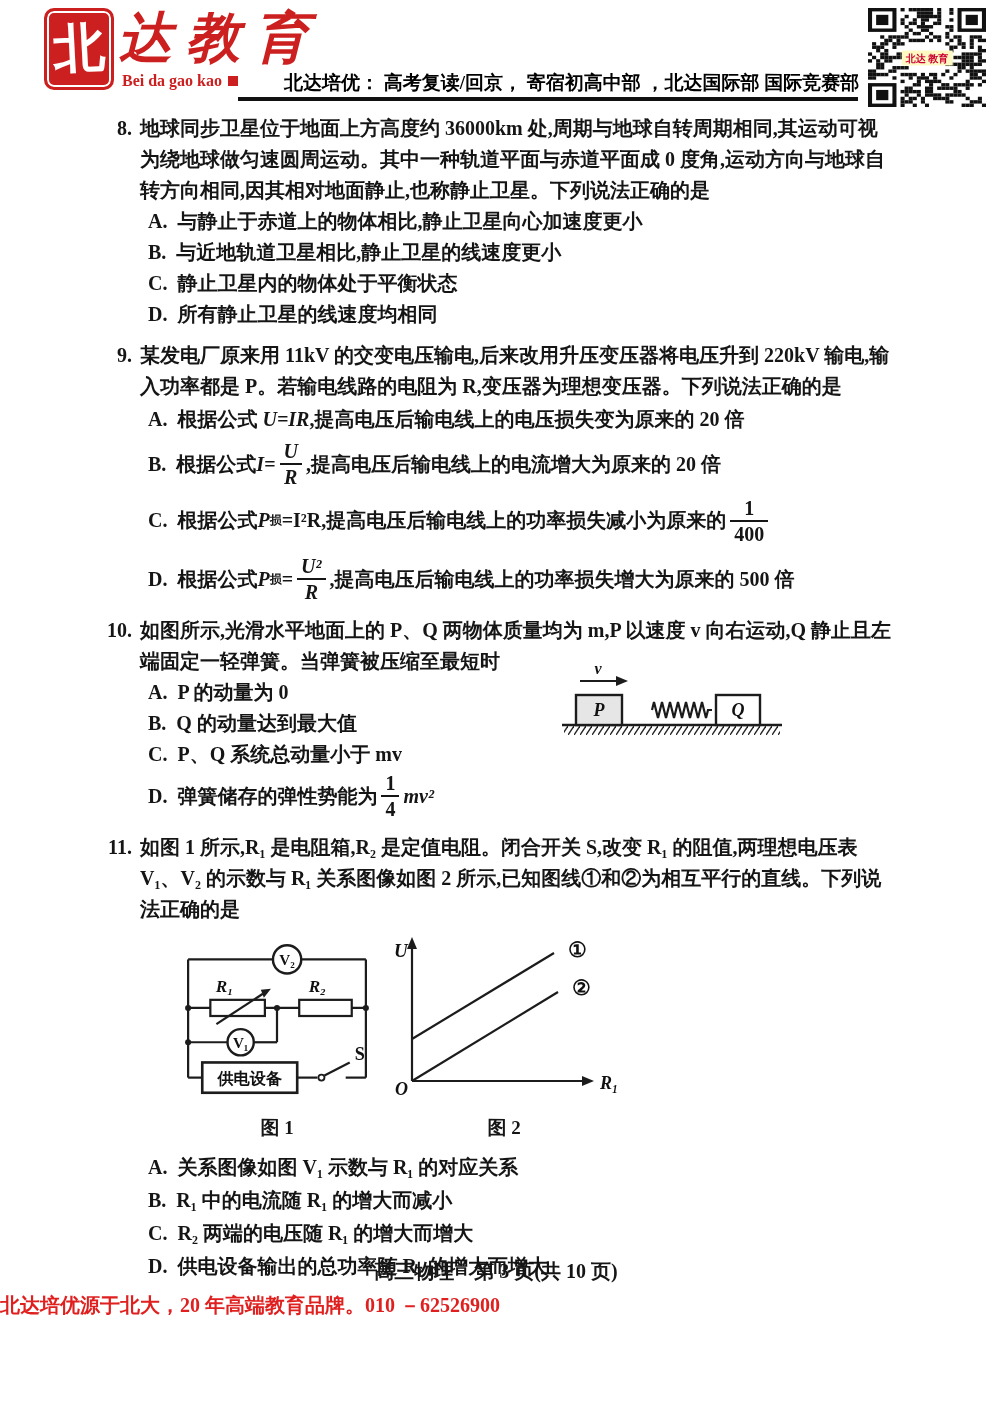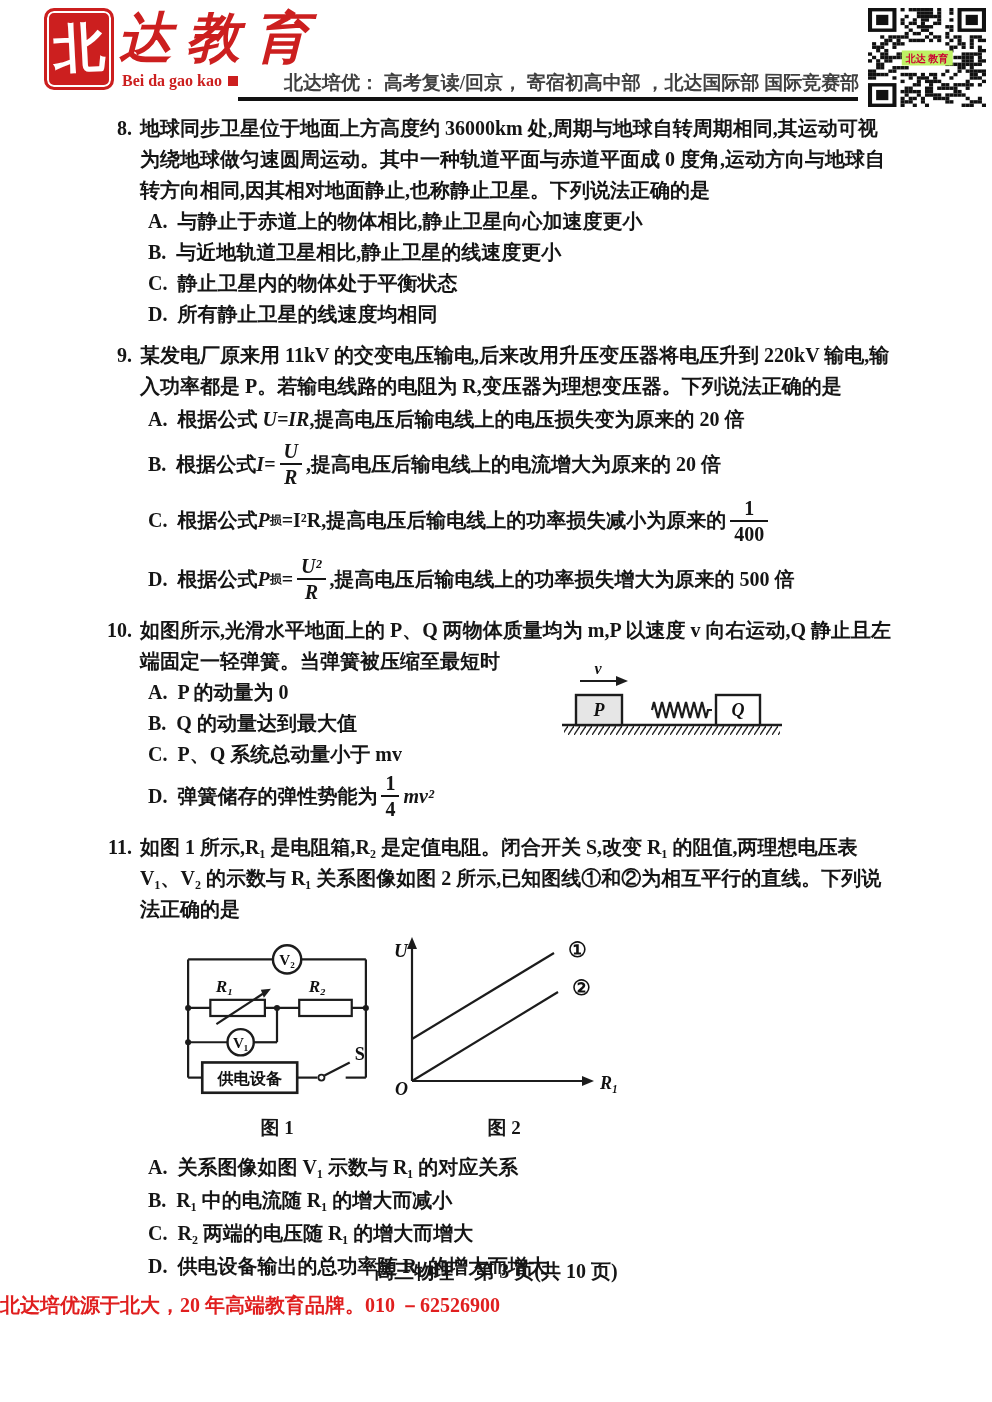--- a/index.html
+++ b/index.html
@@ -7,25 +7,25 @@
         font-family:"Liberation Serif","DejaVu Serif",serif;color:#151515;}
   
   .header{position:absolute;top:0;left:0;width:100%;height:112px;}
   .seal{position:absolute;left:44px;top:8px;width:64px;height:76px;background:#cc1f1f;border:3px solid #cc1f1f;
         border-radius:10px;box-shadow:inset 0 0 0 2px #fff;display:flex;align-items:center;justify-content:center;}
   .seal span{color:#fff;font-size:52px;font-weight:bold;font-family:"Liberation Serif",serif;transform:rotate(-3deg);}
   .brand{position:absolute;left:118px;top:2px;font-size:54px;font-weight:bold;font-style:italic;color:#cc1f1f;
          letter-spacing:14px;font-family:"Liberation Serif",serif;}
   .brand-sub{position:absolute;left:122px;top:72px;font-size:16px;color:#cc1f1f;font-weight:bold;}
   .brand-sub .sq{display:inline-block;width:10px;height:10px;background:#cc1f1f;margin-left:6px;}
-  .tagline{position:absolute;left:284px;top:70px;font-size:19px;font-weight:600;color:#404040;white-space:nowrap;}
+  .tagline{position:absolute;left:284px;top:70px;font-size:19px;font-weight:600;color:#000000;white-space:nowrap;}
   .hrule{position:absolute;left:238px;top:97px;width:620px;height:4px;background:#111;}
   .qr-wrap{position:absolute;left:868px;top:8px;width:118px;height:99px;}
   .qr-wrap svg{width:100%;height:100%;}
-  .qr-label{position:absolute;left:50%;top:50%;transform:translate(-50%,-50%);background:#bef264;
+  .qr-label{position:absolute;left:50%;top:50%;transform:translate(-50%,-50%);background:#fef9c3;
             padding:2px 4px;font-size:10px;line-height:11px;color:#c03;font-weight:bold;text-align:center;}
   
   .main{position:absolute;top:113px;left:0;width:100%;font-size:20px;font-weight:600;line-height:31px;}
   .q{position:relative;padding-left:140px;padding-right:94px;}
   .qnum{position:absolute;left:92px;width:40px;text-align:right;}
   .stem div{text-align:justify;}
   .opt{margin-left:8px;}
   .optf{display:flex;align-items:center;margin-left:8px;}
   .olabel{margin-right:10px;}
   .v{font-style:italic;font-family:"Liberation Serif",serif;}

